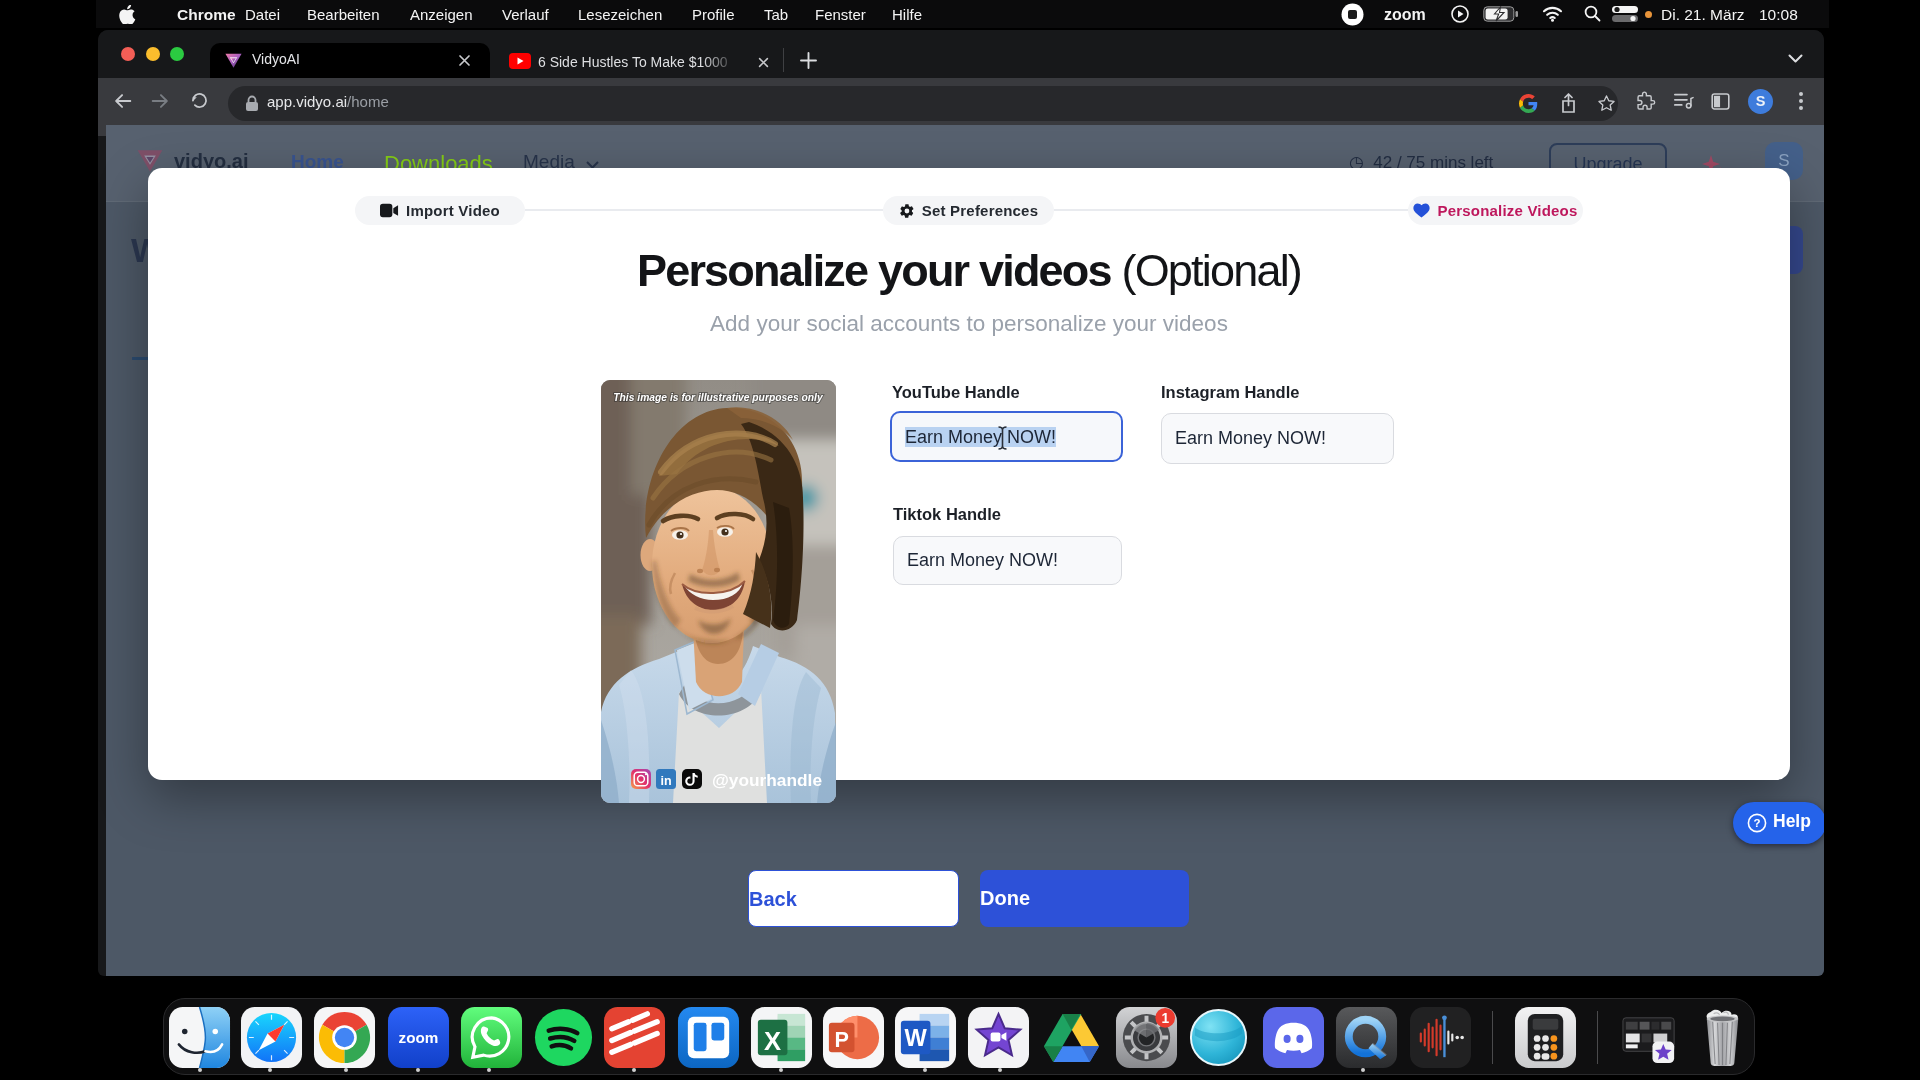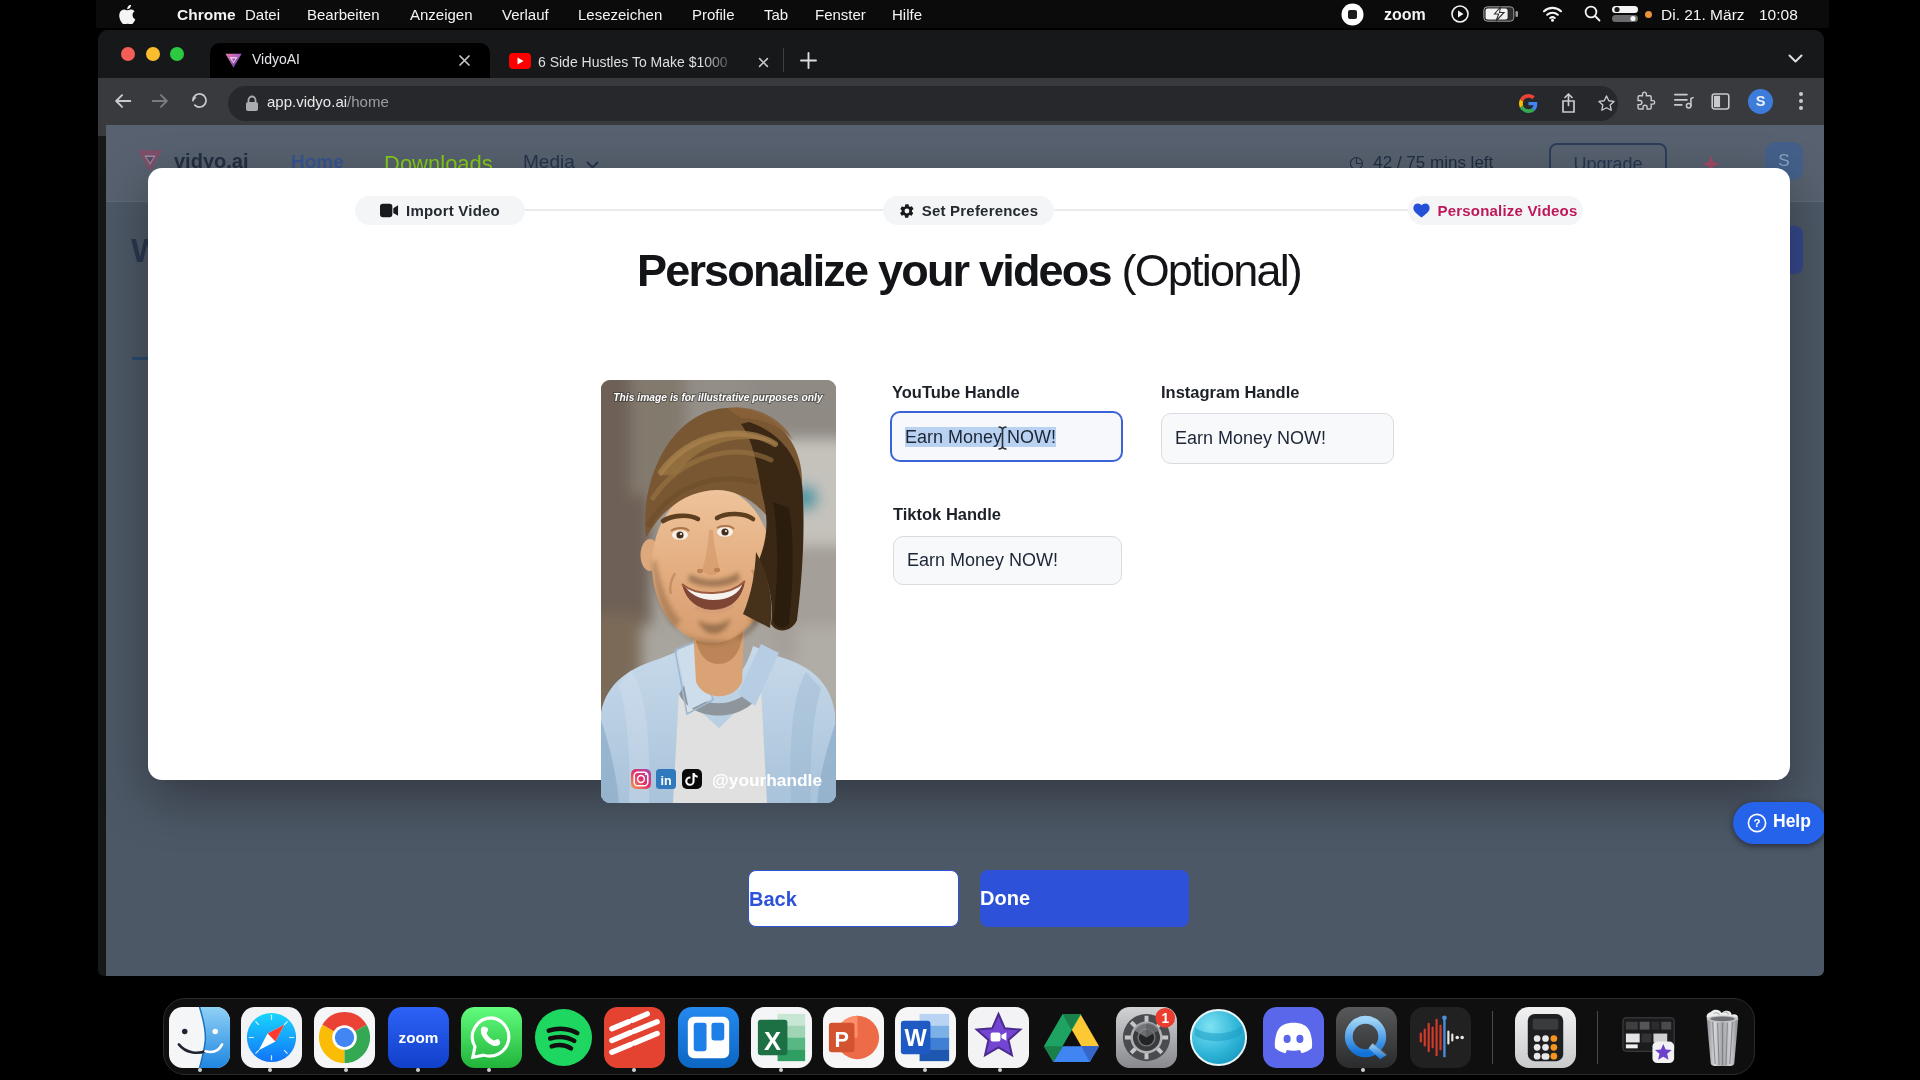--- a/index.html
+++ b/index.html
@@ -238,20 +238,21 @@
         Set Preferences
       </div>
       <div class="pill" style="left:1260px;width:175px;color:#be185d">
         <svg width="17" height="15" viewBox="0 0 24 21" style="margin-right:7px">
             <path fill="#2451d8" d="M12 20.3C5.4 15.4.5 11.6.5 6.9.5 3.1 3.3.5 6.6.5c2.1 0 4.1 1 5.4 2.7A6.8 6.8 0 0 1 17.4.5c3.3 0 6.1 2.6 6.1 6.4 0 4.7-4.9 8.5-11.5 13.4z"></path>
           </svg>
         Personalize Videos
       </div>
 
       <div id="h1"><b>Personalize your videos</b> (Optional)</div>
+      <div id="sub">Add your social accounts to personalize your videos</div>
 
       <div class="abs" style="left:453px;top:212px;width:235px;height:423px;border-radius:9px;overflow:hidden">
         <svg width="235" height="423" viewBox="0 0 235 423">
           <defs>
             <filter id="bblur" x="-20%" y="-20%" width="140%" height="140%">
                 <feGaussianBlur stdDeviation="7"></feGaussianBlur>
               </filter>
             <filter id="sblur" x="-30%" y="-30%" width="160%" height="160%">
                 <feGaussianBlur stdDeviation="2.2"></feGaussianBlur>
               </filter>

